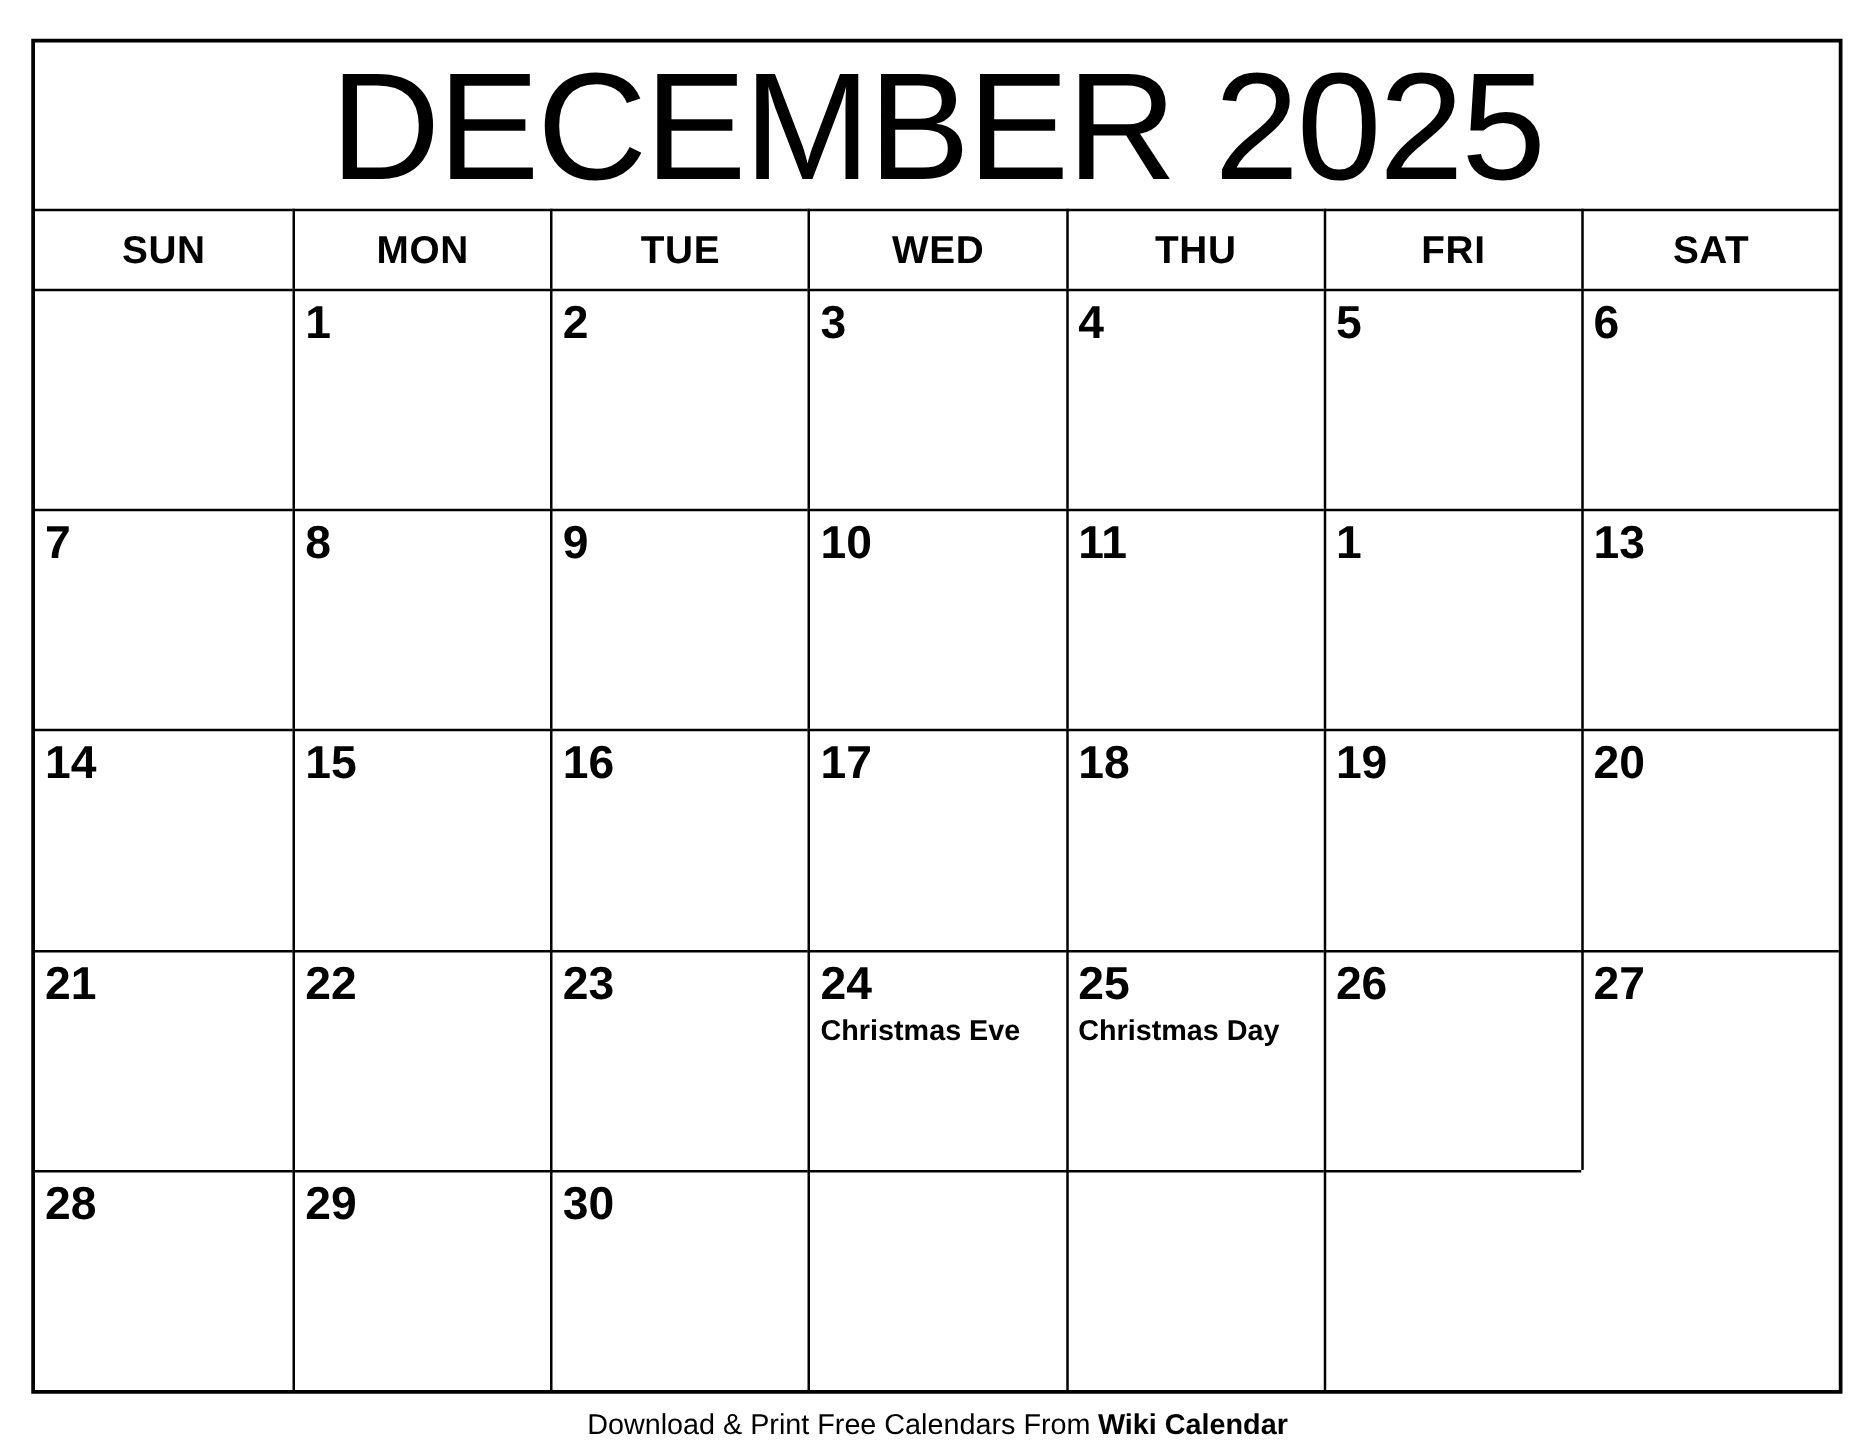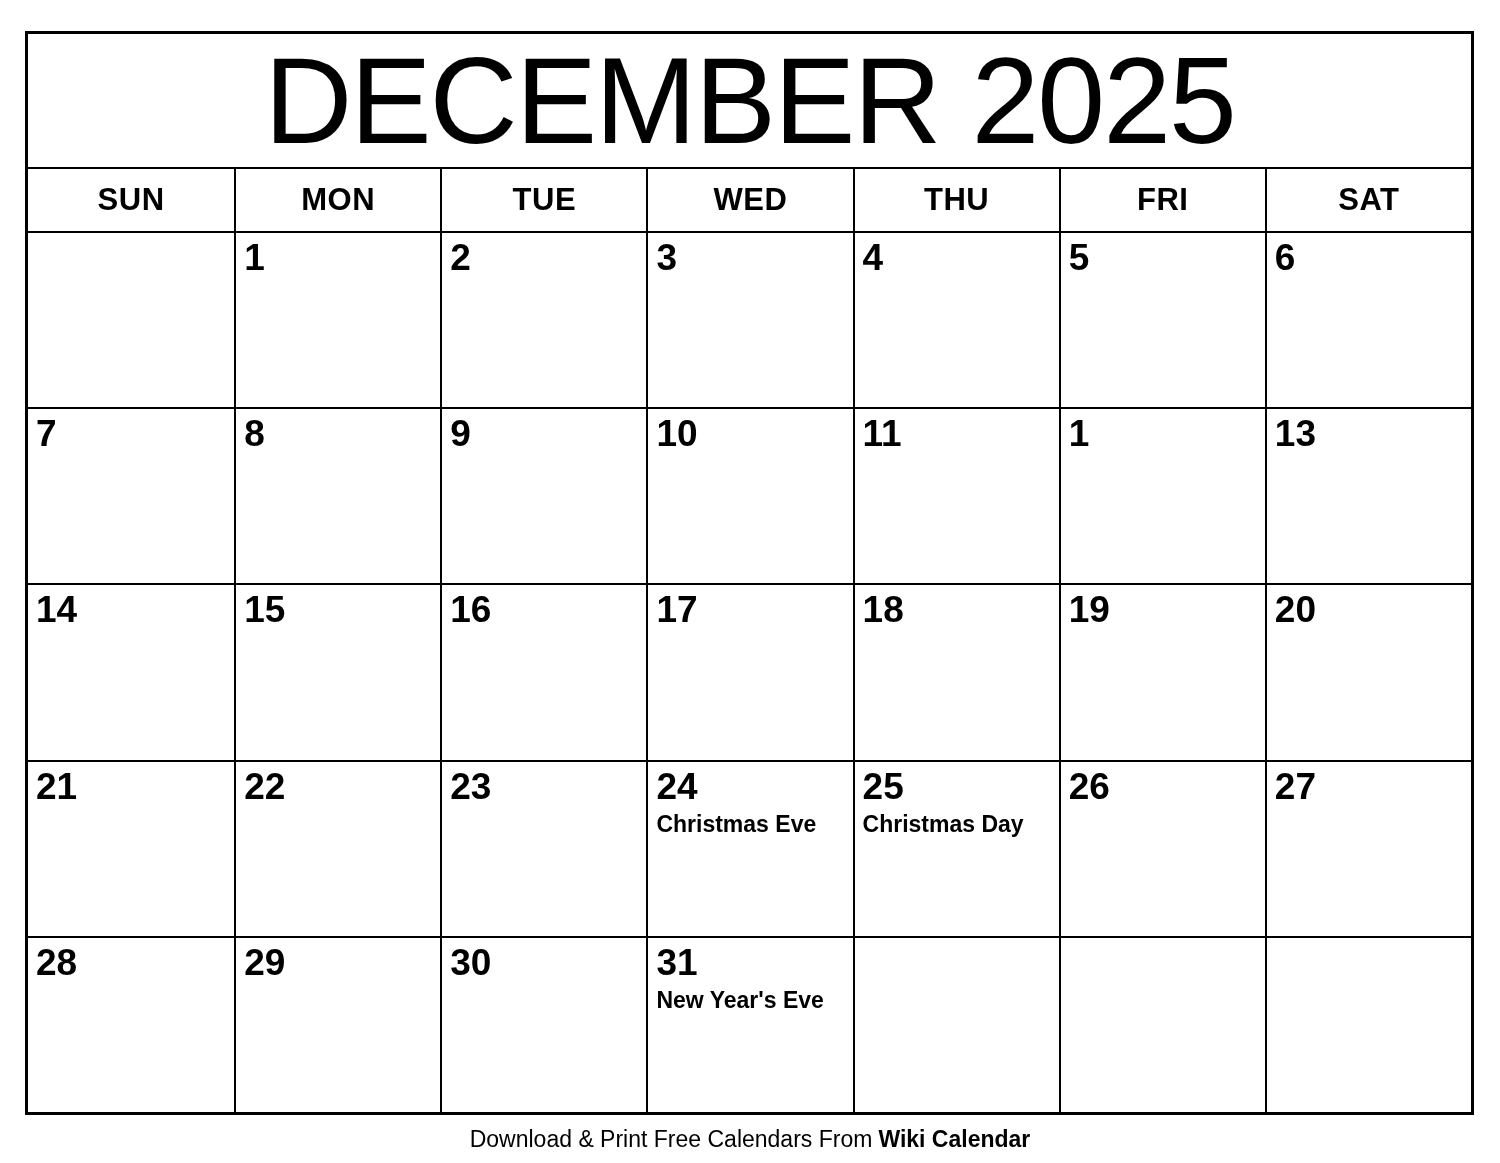--- a/index.html
+++ b/index.html
@@ -232,24 +232,20 @@
       </div>
       <div class="cell">
         <div class="num">29</div>
         <div class="event"></div>
       </div>
       <div class="cell">
         <div class="num">30</div>
         <div class="event"></div>
       </div>
       <div class="cell">
-        <div class="num">31</div>
-        <div class="event">New Year's Eve</div>
-      </div>
-      <div class="cell">
         <div class="num"></div>
         <div class="event"></div>
       </div>
       <div class="cell">
         <div class="num"></div>
         <div class="event"></div>
       </div>
       <div class="cell">
         <div class="num"></div>
         <div class="event"></div>

